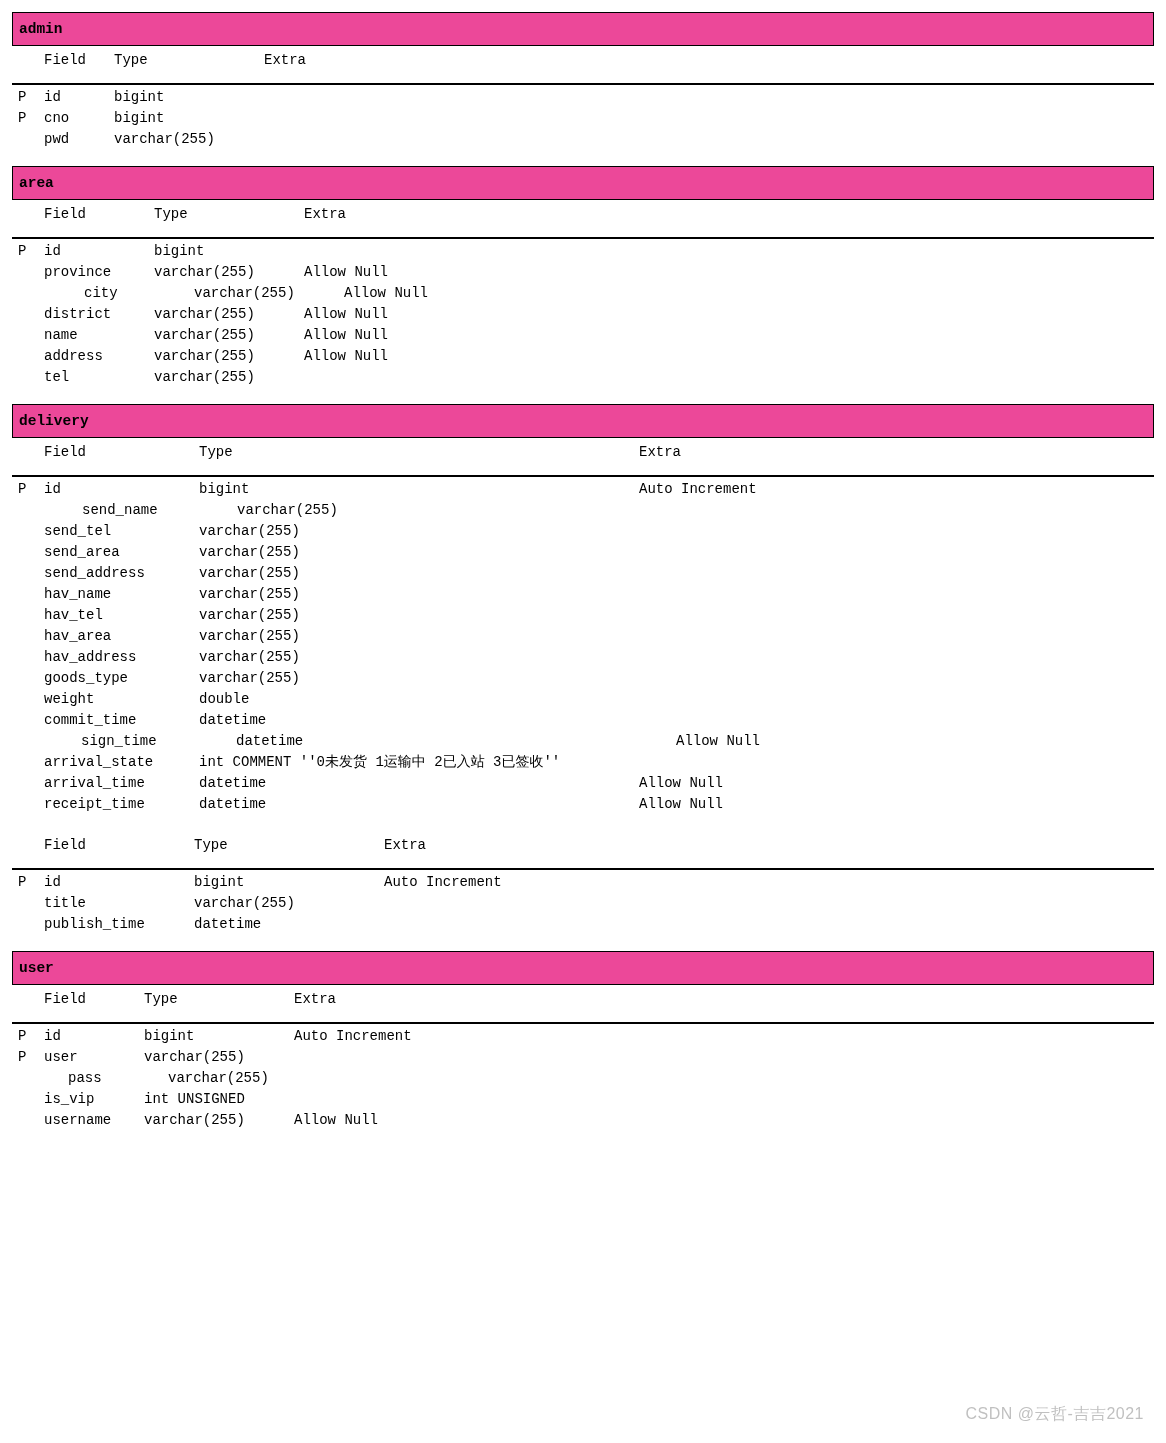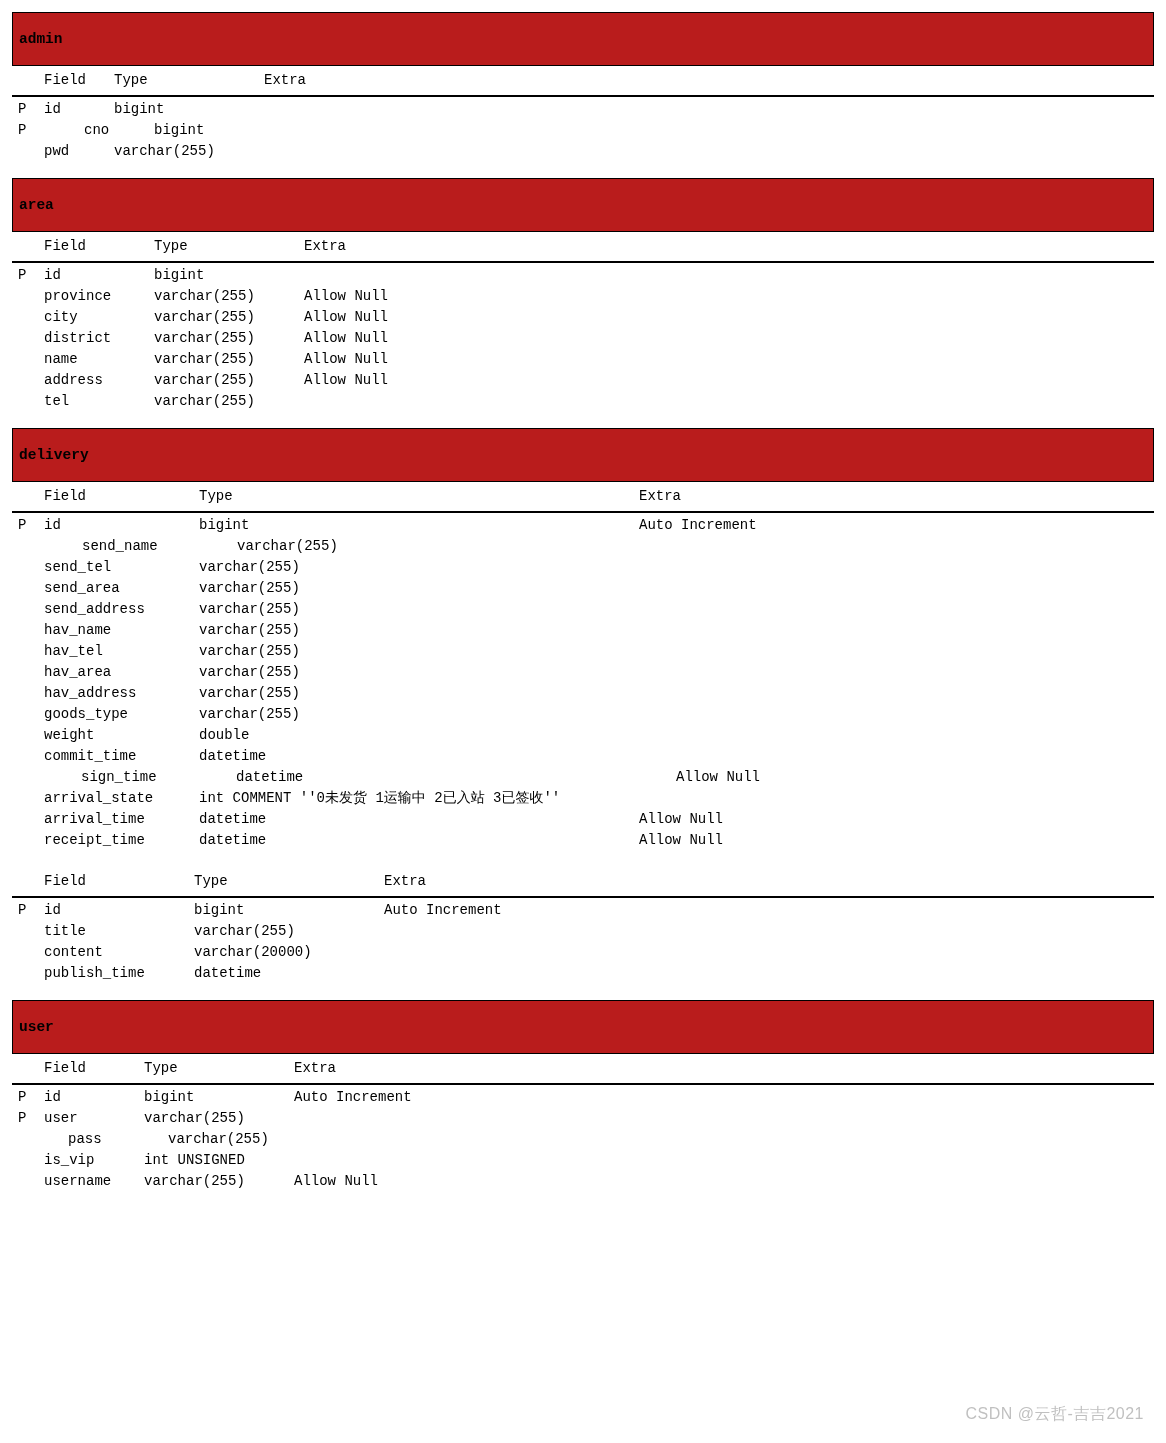--- a/index.html
+++ b/index.html
@@ -12,29 +12,29 @@
     width: 1166px;
     box-sizing: border-box;
   }
   .page {
     padding-bottom: 180px;
   }
   .table-block {
     margin-bottom: 16px;
   }
   .table-title {
-    background: #b91c1c;
+    background: #ec4899;
     border: 1px solid #000;
-    padding: 18px 6px;
+    padding: 8px 6px;
     font-weight: bold;
     font-size: 14.5px;
   }
   .table-head {
     border-bottom: 1px solid #000;
-    padding: 4px 0 4px 0;
+    padding: 4px 0 12px 0;
   }
   .table-body {
     border-top: 1px solid #000;
     padding-top: 2px;
   }
   .row {
     display: flex;
     flex-direction: row;
     white-space: pre;
     line-height: 1.5;
@@ -55,33 +55,33 @@
 <body>
 
 <div class="page" id="page">
     <div class="table-block">
       <div class="table-title">admin</div>
       <div class="table-head">
         <div class="row"><span class="col-p"> </span><span style="width: 70px;">Field</span><span style="width: 150px;">Type</span><span>Extra</span></div>
       </div>
       <div class="table-body">
         <div class="row"><span class="col-p">P</span><span style="width: 70px;">id</span><span style="width: 150px;">bigint</span><span></span></div>
-        <div class="row"><span class="col-p">P</span><span style="width: 70px; margin-left: 40px;">cno</span><span style="width: 150px;">bigint</span><span></span></div>
+        <div class="row"><span class="col-p">P</span><span style="width: 70px;">cno</span><span style="width: 150px;">bigint</span><span></span></div>
         <div class="row"><span class="col-p"></span><span style="width: 70px;">pwd</span><span style="width: 150px;">varchar(255)</span><span></span></div>
       </div>
     </div>
     <div class="table-block">
       <div class="table-title">area</div>
       <div class="table-head">
         <div class="row"><span class="col-p"> </span><span style="width: 110px;">Field</span><span style="width: 150px;">Type</span><span>Extra</span></div>
       </div>
       <div class="table-body">
         <div class="row"><span class="col-p">P</span><span style="width: 110px;">id</span><span style="width: 150px;">bigint</span><span></span></div>
         <div class="row"><span class="col-p"></span><span style="width: 110px;">province</span><span style="width: 150px;">varchar(255)</span><span>Allow Null</span></div>
-        <div class="row"><span class="col-p"></span><span style="width: 110px;">city</span><span style="width: 150px;">varchar(255)</span><span>Allow Null</span></div>
+        <div class="row"><span class="col-p"></span><span style="width: 110px; margin-left: 40px;">city</span><span style="width: 150px;">varchar(255)</span><span>Allow Null</span></div>
         <div class="row"><span class="col-p"></span><span style="width: 110px;">district</span><span style="width: 150px;">varchar(255)</span><span>Allow Null</span></div>
         <div class="row"><span class="col-p"></span><span style="width: 110px;">name</span><span style="width: 150px;">varchar(255)</span><span>Allow Null</span></div>
         <div class="row"><span class="col-p"></span><span style="width: 110px;">address</span><span style="width: 150px;">varchar(255)</span><span>Allow Null</span></div>
         <div class="row"><span class="col-p"></span><span style="width: 110px;">tel</span><span style="width: 150px;">varchar(255)</span><span></span></div>
       </div>
     </div>
     <div class="table-block">
       <div class="table-title">delivery</div>
       <div class="table-head">
         <div class="row"><span class="col-p"> </span><span style="width: 155px;">Field</span><span style="width: 440px;">Type</span><span>Extra</span></div>
@@ -105,21 +105,20 @@
         <div class="row"><span class="col-p"></span><span style="width: 155px;">receipt_time</span><span style="width: 440px;">datetime</span><span>Allow Null</span></div>
       </div>
     </div>
     <div class="table-block">
       <div class="table-head">
         <div class="row"><span class="col-p"> </span><span style="width: 150px;">Field</span><span style="width: 190px;">Type</span><span>Extra</span></div>
       </div>
       <div class="table-body">
         <div class="row"><span class="col-p">P</span><span style="width: 150px;">id</span><span style="width: 190px;">bigint</span><span>Auto Increment</span></div>
         <div class="row"><span class="col-p"></span><span style="width: 150px;">title</span><span style="width: 190px;">varchar(255)</span><span></span></div>
-        <div class="row"><span class="col-p"></span><span style="width: 150px;">content</span><span style="width: 190px;">varchar(20000)</span><span></span></div>
         <div class="row"><span class="col-p"></span><span style="width: 150px;">publish_time</span><span style="width: 190px;">datetime</span><span></span></div>
       </div>
     </div>
     <div class="table-block">
       <div class="table-title">user</div>
       <div class="table-head">
         <div class="row"><span class="col-p"> </span><span style="width: 100px;">Field</span><span style="width: 150px;">Type</span><span>Extra</span></div>
       </div>
       <div class="table-body">
         <div class="row"><span class="col-p">P</span><span style="width: 100px;">id</span><span style="width: 150px;">bigint</span><span>Auto Increment</span></div>

